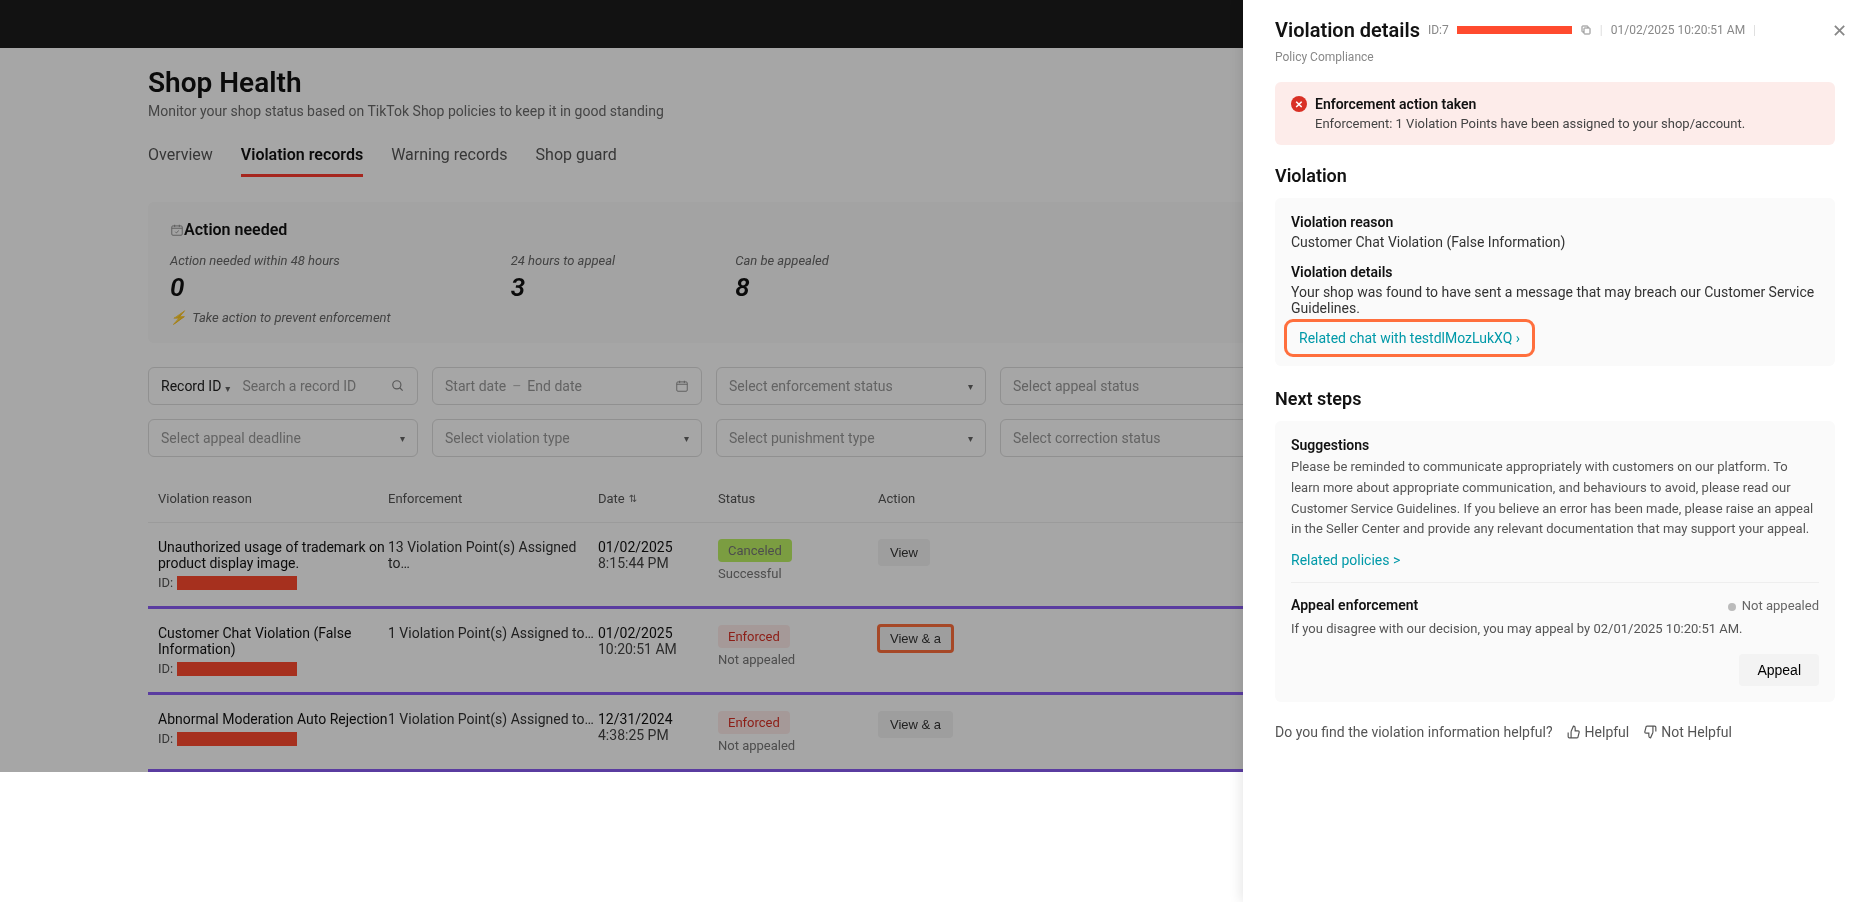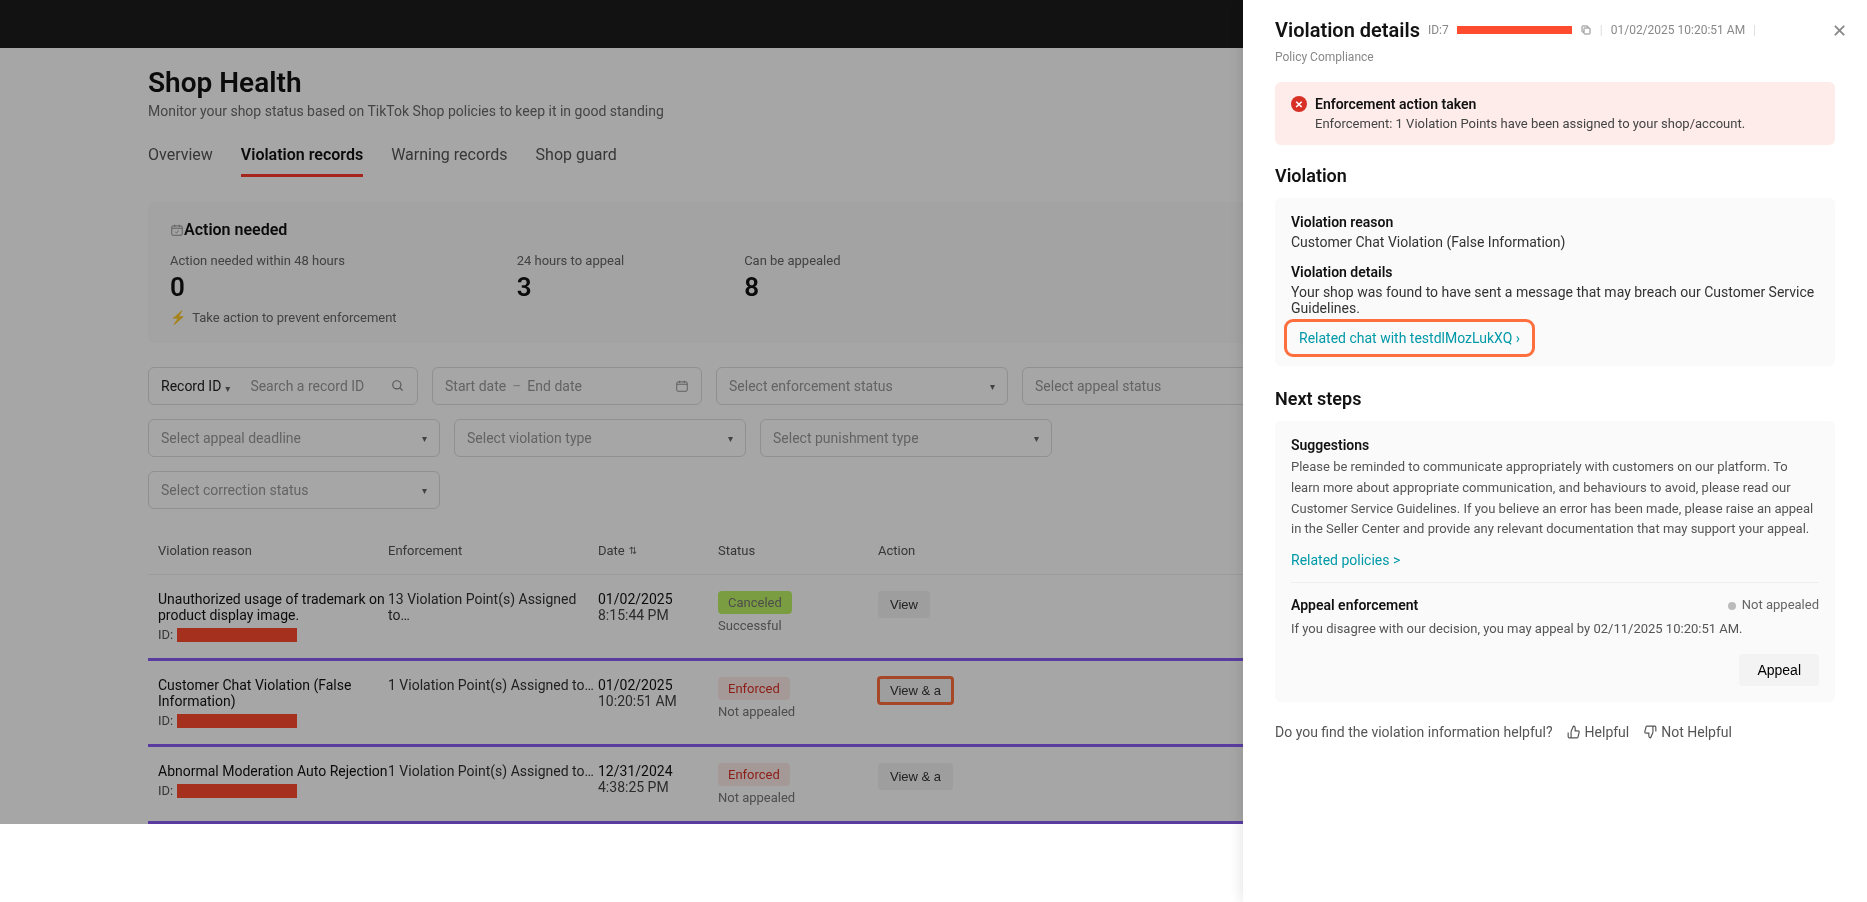--- a/index.html
+++ b/index.html
@@ -7,30 +7,30 @@
   .topbar { height: 48px; background: #121212; }
   .main-wrap { position: relative; }
   .page { width: 1180px; margin-left: 148px; padding-top: 18px; }
   .page-title { font-size: 28px; font-weight: 600; margin-bottom: 4px; }
   .page-sub { color: #6b6b6b; font-size: 14px; margin-bottom: 20px; }
   .tabs { display: flex; gap: 28px; border-bottom: 1px solid transparent; margin-bottom: 24px; }
   .tab { padding: 6px 0 10px 0; font-size: 16px; color: #555; cursor: pointer; }
   .tab.active { color: #121212; font-weight: 600; border-bottom: 3px solid #ff3b2f; }
   .card { background: #fafafa; border-radius: 6px; padding: 18px 22px; margin-bottom: 24px; }
   .action-head { display: flex; align-items: center; font-weight: 600; font-size: 16px; margin-bottom: 14px; }
-  .stats { display: flex; gap: 120px; }
+  .stats { display: flex; gap: 120px; font-style: italic; }
   .stat-label { font-size: 13px; color: #666; margin-bottom: 4px; }
   .stat-val { font-size: 26px; font-weight: 600; }
   .warn-line { display: flex; align-items: center; gap: 6px; color: #666; font-size: 13px; margin-top: 8px; }
   .filters { display: flex; flex-wrap: wrap; gap: 14px; margin-bottom: 18px; }
   .fld { border: 1px solid #ddd; border-radius: 6px; height: 38px; display: flex; align-items: center; padding: 0 12px; color: #999; font-size: 14px; background: #fff; }
   .fld-wide { width: 270px; }
   .fld-mid { width: 270px; }
-  .fld-sel { width: 292px; justify-content: space-between; }
-  .recordid-pre { color: #222; margin-right: 20px; display: flex; align-items: flex-end; gap: 4px; }
+  .fld-sel { width: 270px; justify-content: space-between; }
+  .recordid-pre { color: #222; margin-right: 12px; display: flex; align-items: flex-end; gap: 4px; }
   .chev { font-size: 10px; color: #666; }
   .search-ic { color: #888; }
   .dash { margin: 0 6px; color: #bbb; }
   .calendar-ic { color: #888; margin-left: auto; }
   .th-row, .tr-row { display: grid; grid-template-columns: 230px 210px 120px 160px 80px; gap: 0; align-items: start; padding: 16px 10px; }
   .th-row { color: #555; font-size: 13px; border-bottom: 1px solid #eee; }
   .tr-row { border-bottom: 3px solid #8b5cf6; }
   .th-date { display: flex; align-items: center; gap: 4px; }
   .reason-txt { font-size: 14px; margin-bottom: 4px; }
   .id-line { font-size: 13px; color: #555; display: flex; align-items: center; gap: 4px; }
@@ -61,21 +61,21 @@
   .enforce-head { display: flex; align-items: center; gap: 8px; font-weight: 600; margin-bottom: 4px; }
   .red-circle { width: 16px; height: 16px; border-radius: 50%; background: #d93025; color: #fff; font-size: 10px; display: flex; align-items: center; justify-content: center; }
   .enforce-sub { margin-left: 24px; font-size: 13px; color: #444; }
   .sec-h { font-size: 18px; font-weight: 600; margin-bottom: 12px; }
   .gray-box { background: #fafafa; border-radius: 6px; padding: 16px; margin-bottom: 22px; }
   .lbl { font-weight: 600; font-size: 14px; margin-bottom: 4px; }
   .val { font-size: 14px; color: #333; margin-bottom: 14px; }
   .link { color: #0099a8; font-size: 14px; cursor: pointer; }
   .chat-link-box { display: inline-block; padding: 4px 8px; outline: 3px solid #ff6f3d; outline-offset: 4px; border-radius: 2px; }
   .para { font-size: 13px; color: #555; line-height: 1.6; margin-bottom: 12px; }
-  .appeal-row { display: flex; justify-content: space-between; align-items: flex-start; margin-top: 4px; }
+  .appeal-row { display: flex; justify-content: space-between; align-items: flex-end; margin-top: 4px; }
   .dot-gray { display: inline-block; width: 8px; height: 8px; border-radius: 50%; background: #bbb; margin-right: 6px; vertical-align: middle; }
   .appeal-status { font-size: 13px; color: #666; }
   .appeal-btn { float: right; background: #f3f3f3; border: none; padding: 8px 18px; border-radius: 4px; font-size: 14px; margin-top: 2px; cursor: pointer; }
   .hr { border: none; border-top: 1px solid #eee; margin: 14px 0; }
   .helpful-row { display: flex; align-items: center; gap: 14px; font-size: 14px; color: #555; margin-top: 10px; }
   .thumb { display: inline-flex; align-items: center; gap: 4px; cursor: pointer; }
   svg { display: block; }
   .cal-svg { width: 14px; height: 14px; fill: none; stroke: #888; stroke-width: 1.5; }
   .bolt { color: #ff5722; }
 </style>
@@ -283,21 +283,21 @@
   <div class="sec-h">Next steps</div>
   <div class="gray-box">
     <div class="lbl">Suggestions</div>
     <div class="para">Please be reminded to communicate appropriately with customers on our platform. To learn more about appropriate communication, and behaviours to avoid, please read our Customer Service Guidelines. If you believe an error has been made, please raise an appeal in the Seller Center and provide any relevant documentation that may support your appeal.</div>
     <div class="link">Related policies &gt;</div>
     <hr class="hr">
     <div class="appeal-row">
       <div class="lbl" style="margin-bottom:0">Appeal enforcement</div>
       <div class="appeal-status"><span class="dot-gray"></span><span>Not appealed</span></div>
     </div>
-    <div class="para" style="margin-top:6px">If you disagree with our decision, you may appeal by 02/11/2025 10:20:51 AM.</div>
+    <div class="para" style="margin-top:6px">If you disagree with our decision, you may appeal by 02/01/2025 10:20:51 AM.</div>
     <div style="text-align:right">
         <button class="appeal-btn">Appeal</button>
       </div>
     <div style="clear:both"></div>
   </div>
 
   <div class="helpful-row">
     <span>Do you find the violation information helpful?</span>
     <span class="thumb">
       <svg width="14" height="14" viewBox="0 0 24 24" fill="none" stroke="currentColor" stroke-width="2">

